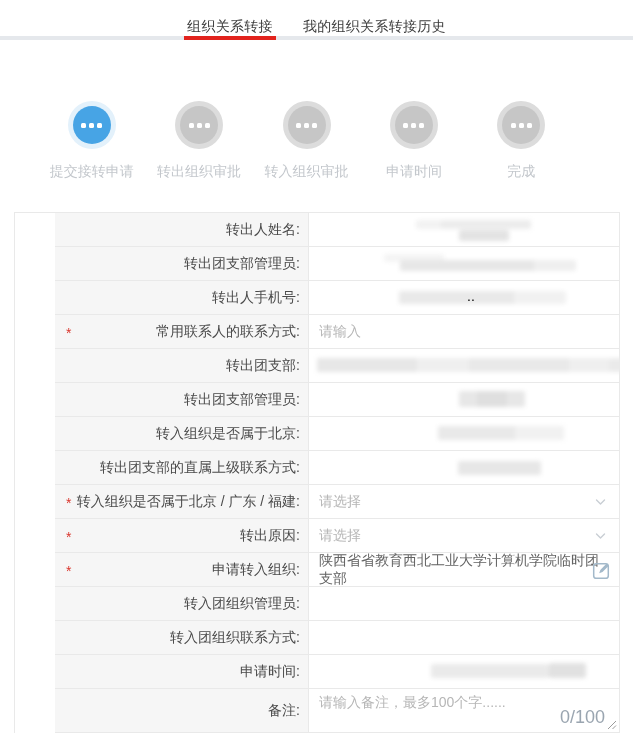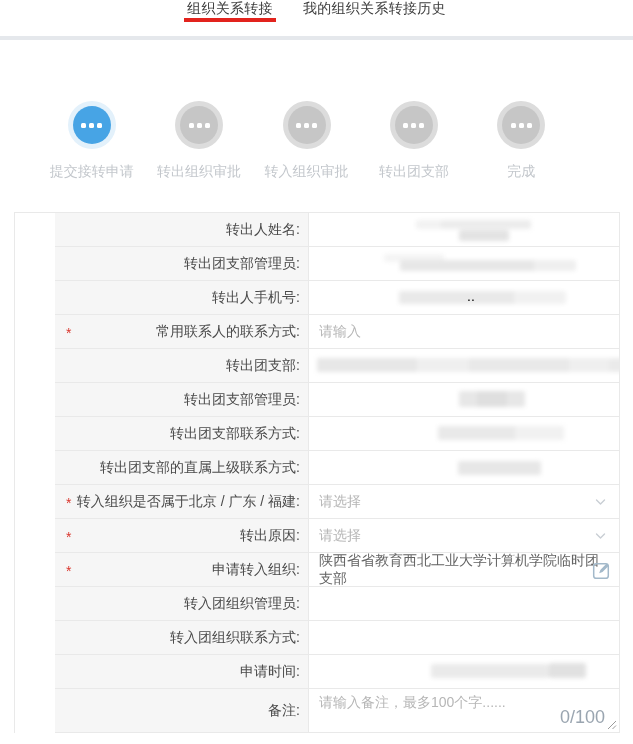--- a/index.html
+++ b/index.html
@@ -7,21 +7,21 @@
     --gray-circle:#c6c6c6; --gray-ring:#dcdcdc; --step-label:#c3c7cc;
     --border:#e9e9e9; --label-bg:#f6f6f6; --label-text:#4a4a4a;
     --placeholder:#b6b6b6; --value-text:#636363; --counter:#9aa5b0;
     --divider:#e5e8ec; --tab-text:#3c3c3c;
   }
   *{box-sizing:border-box;margin:0;padding:0;}
   html,body{width:633px;height:744px;background:#fff;overflow:hidden;}
   body{font-family:"Liberation Sans","DejaVu Sans",sans-serif;font-size:14px;}
 
   
-  .tabbar{height:40px;display:flex;justify-content:center;align-items:flex-start;gap:24px;
+  .tabbar{height:40px;display:flex;justify-content:center;align-items:flex-end;gap:24px;
           border-bottom:4px solid var(--divider);}
   .tab{display:flex;align-items:center;padding:0 3px;font-size:14px;color:var(--tab-text);
        position:relative;cursor:pointer;letter-spacing:.3px;}
   .tab.active::after{content:"";position:absolute;left:0;right:0;bottom:-4px;height:4px;
        background:var(--red);}
 
   
   .stepper{margin:66px 0 0 38px;width:537px;display:flex;}
   .step{flex:1;display:flex;flex-direction:column;align-items:center;}
   .step-circle{width:38px;height:38px;border-radius:50%;display:flex;align-items:center;
@@ -94,21 +94,21 @@
           <span class="step-dot"></span>
         </div>
         <div class="step-label">转入组织审批</div>
       </div>
       <div class="step pending">
         <div class="step-circle">
           <span class="step-dot"></span>
           <span class="step-dot"></span>
           <span class="step-dot"></span>
         </div>
-        <div class="step-label">转出团支部</div>
+        <div class="step-label">申请时间</div>
       </div>
       <div class="step pending">
         <div class="step-circle">
           <span class="step-dot"></span>
           <span class="step-dot"></span>
           <span class="step-dot"></span>
         </div>
         <div class="step-label">完成</div>
       </div>
     </div>
@@ -178,21 +178,21 @@
         </div>
         <div class="cell-value">
           <div class="blob">
             <i style="left: 150px; top: 8px; width: 66px; height: 16px; background: rgb(231, 231, 231);"></i>
             <i style="left: 168px; top: 8px; width: 30px; height: 16px; background: rgb(223, 223, 223);"></i>
           </div>
         </div>
       </div>
       <div class="row">
         <div class="cell-label">
-          <span>转出团支部联系方式:</span>
+          <span>转入组织是否属于北京:</span>
         </div>
         <div class="cell-value">
           <div class="blob">
             <i style="left: 129px; top: 9px; width: 126px; height: 14px; background: rgb(233, 233, 233);"></i>
             <i style="left: 206px; top: 9px; width: 49px; height: 14px; background: rgb(241, 241, 241);"></i>
           </div>
         </div>
       </div>
       <div class="row">
         <div class="cell-label">

